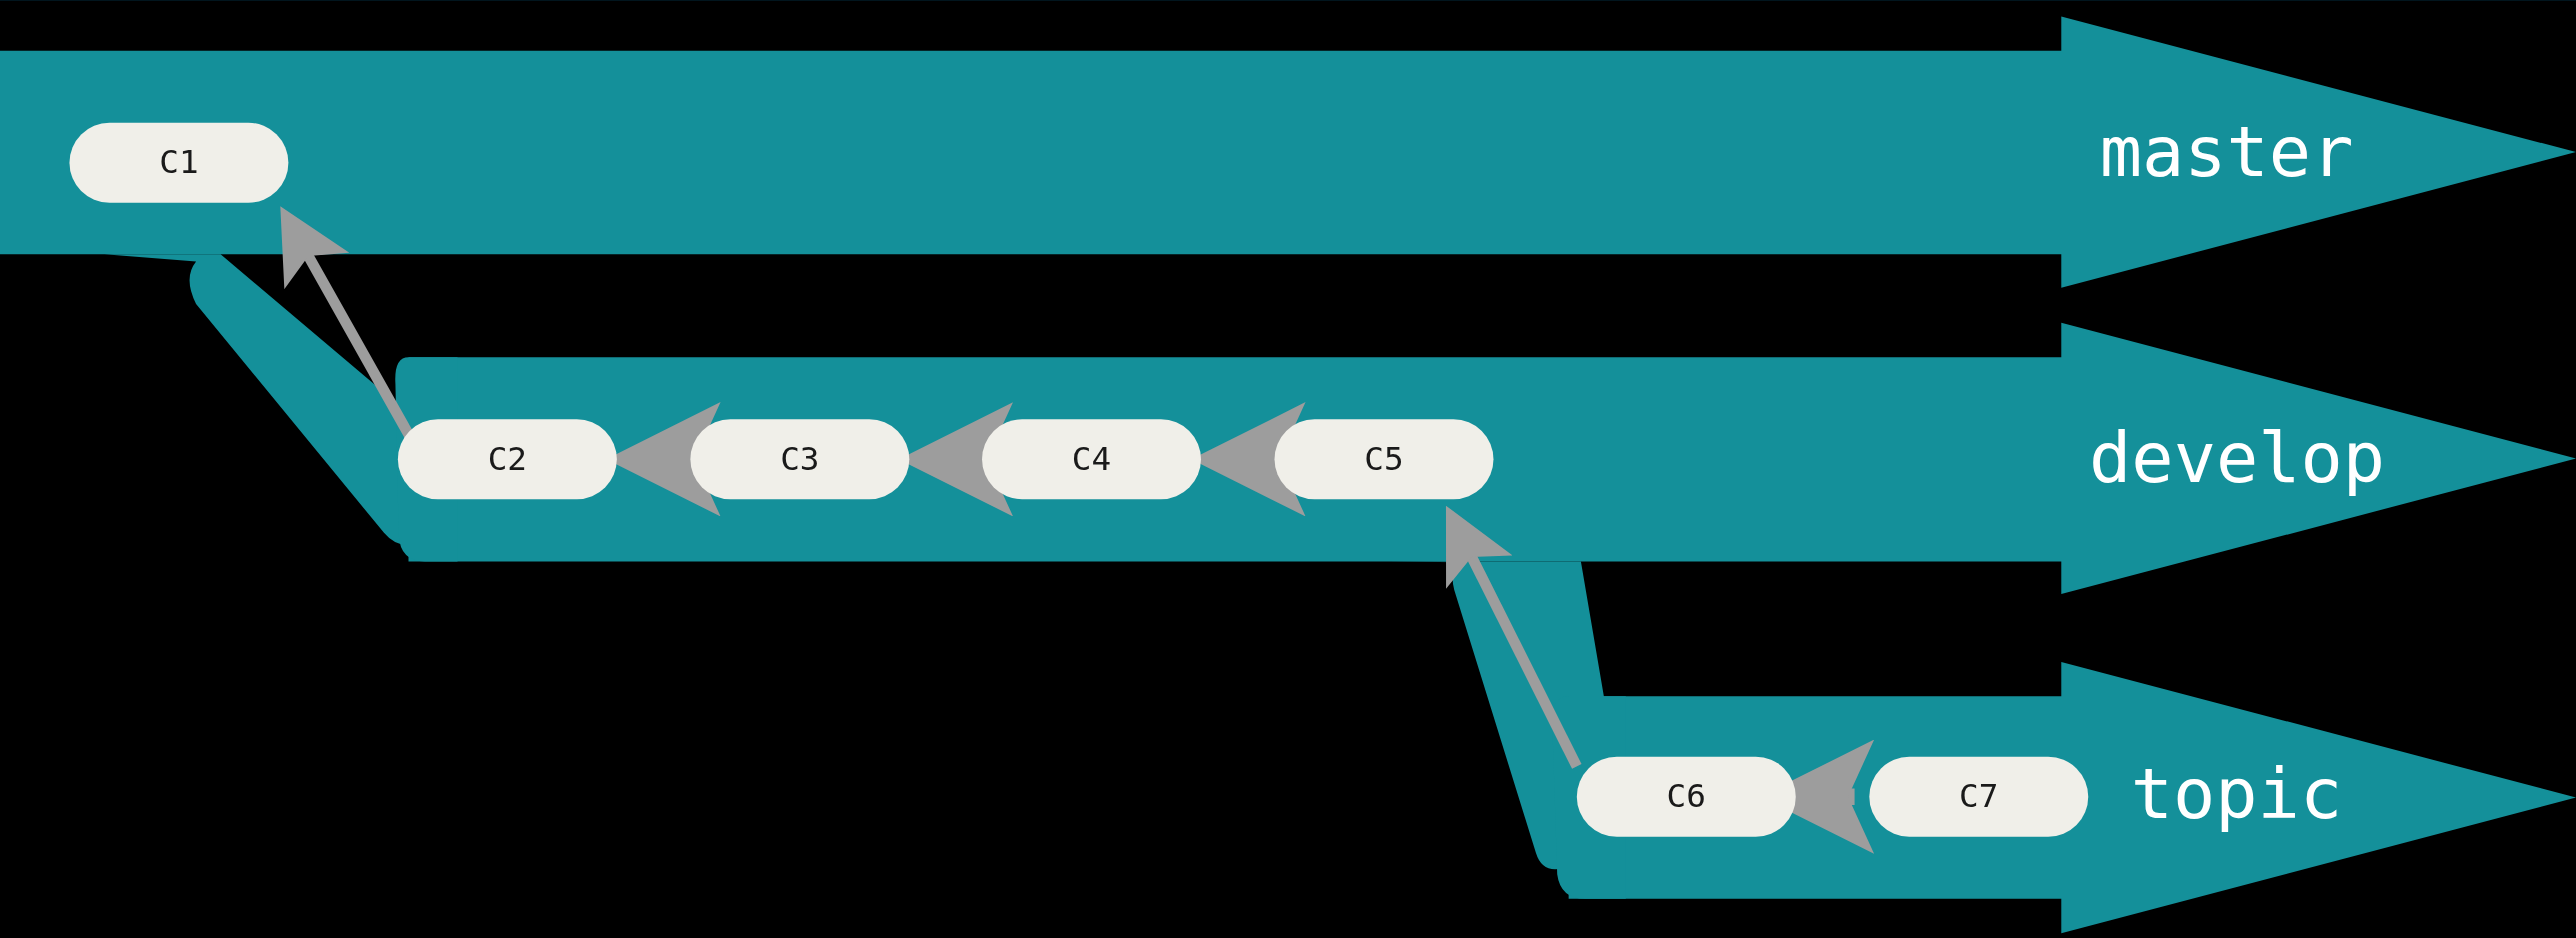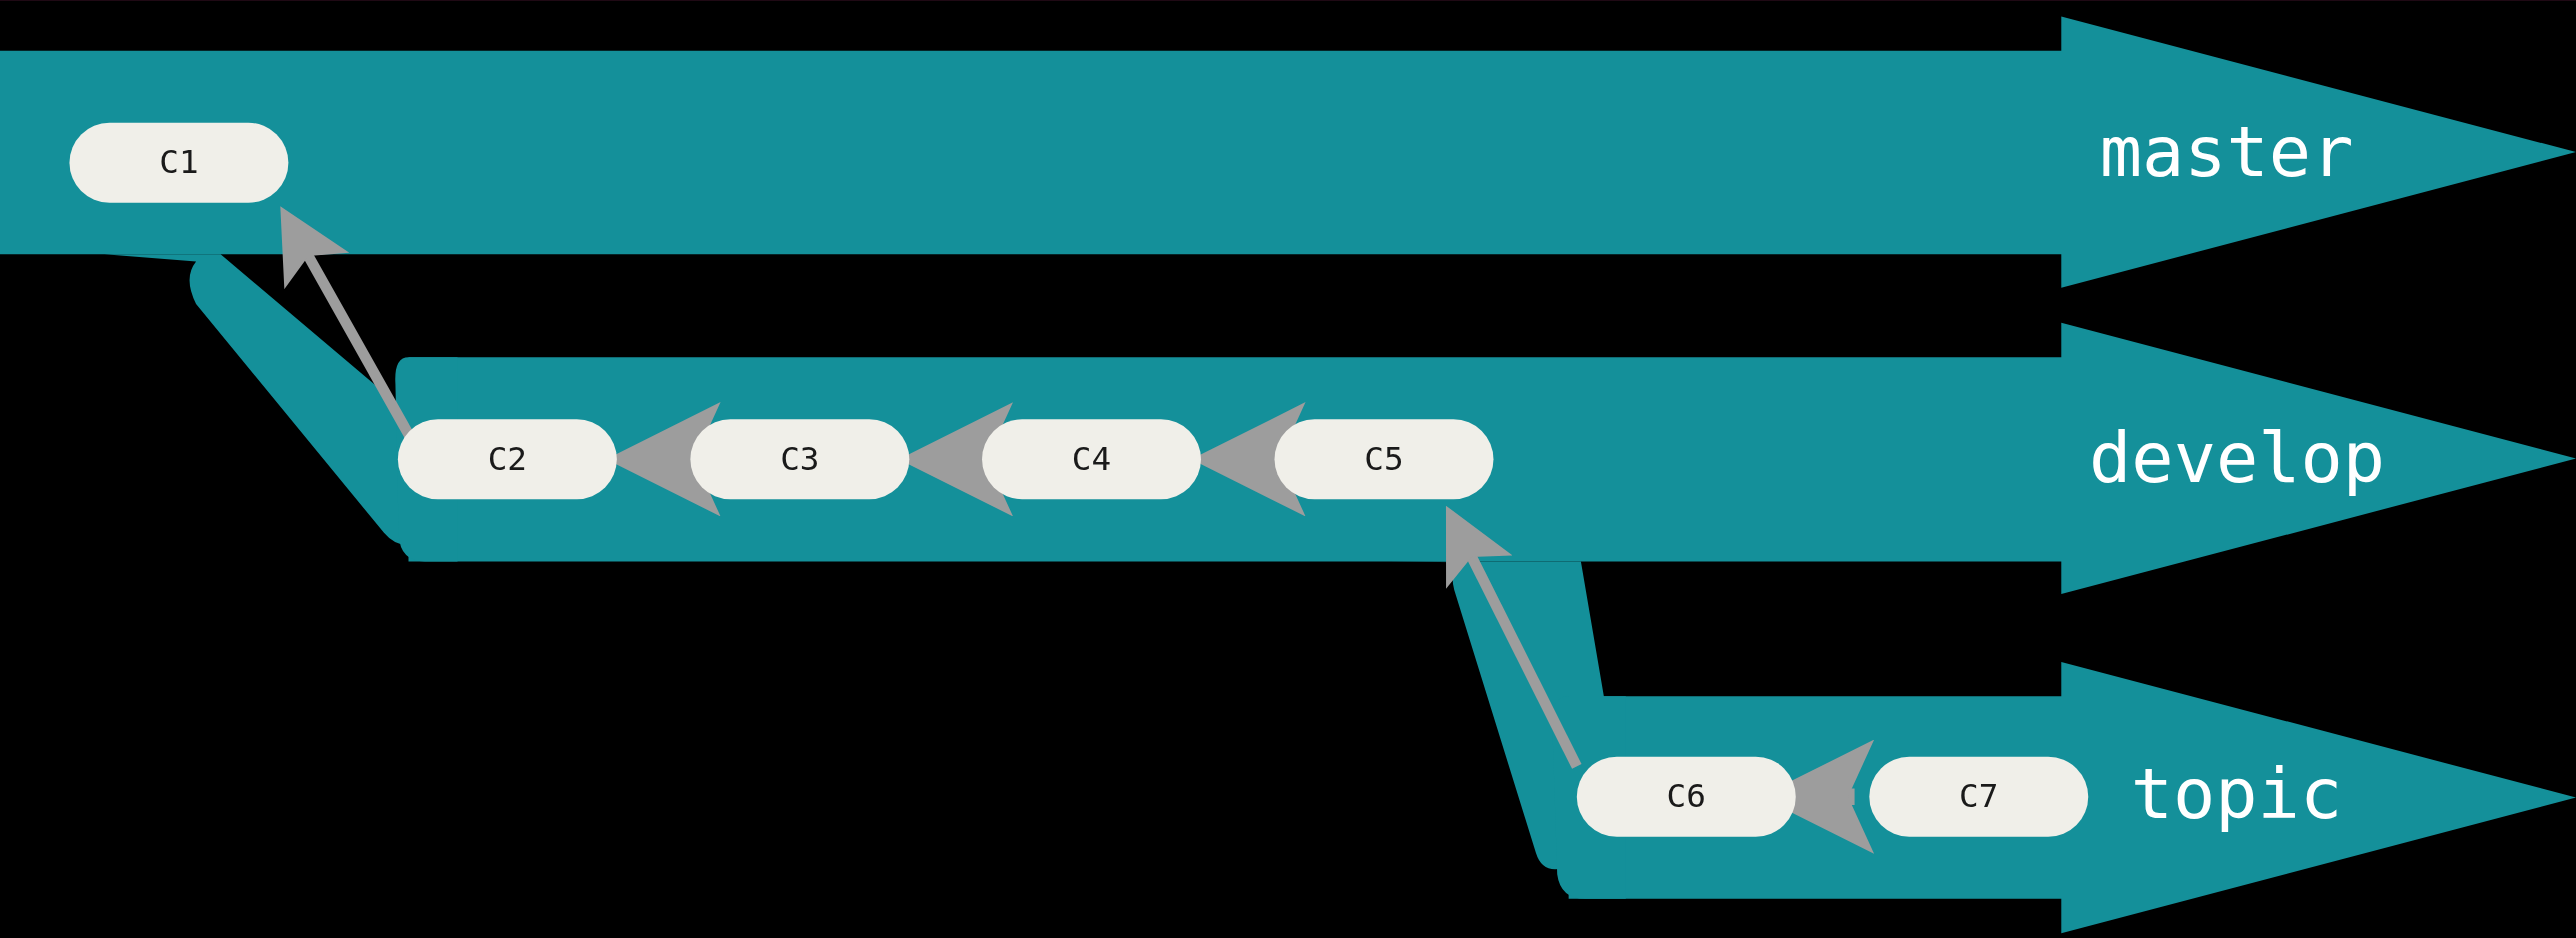--- a/index.html
+++ b/index.html
@@ -4,21 +4,21 @@
 <style>
   html, body {
     margin: 0;
     padding: 0;
     background: #000000;
   }
   #stage {
     position: relative;
     width: 2576px;
     height: 939px;
-    background: #ec4899;
+    background: #0ea5e9;
     overflow: hidden;
     font-family: "DejaVu Sans Mono", "Liberation Mono", monospace;
   }
   #stage svg {
     display: block;
     width: 2576px;
     height: 939px;
   }
   .branch-label {
     font-family: "DejaVu Sans Mono", "Liberation Mono", monospace;

